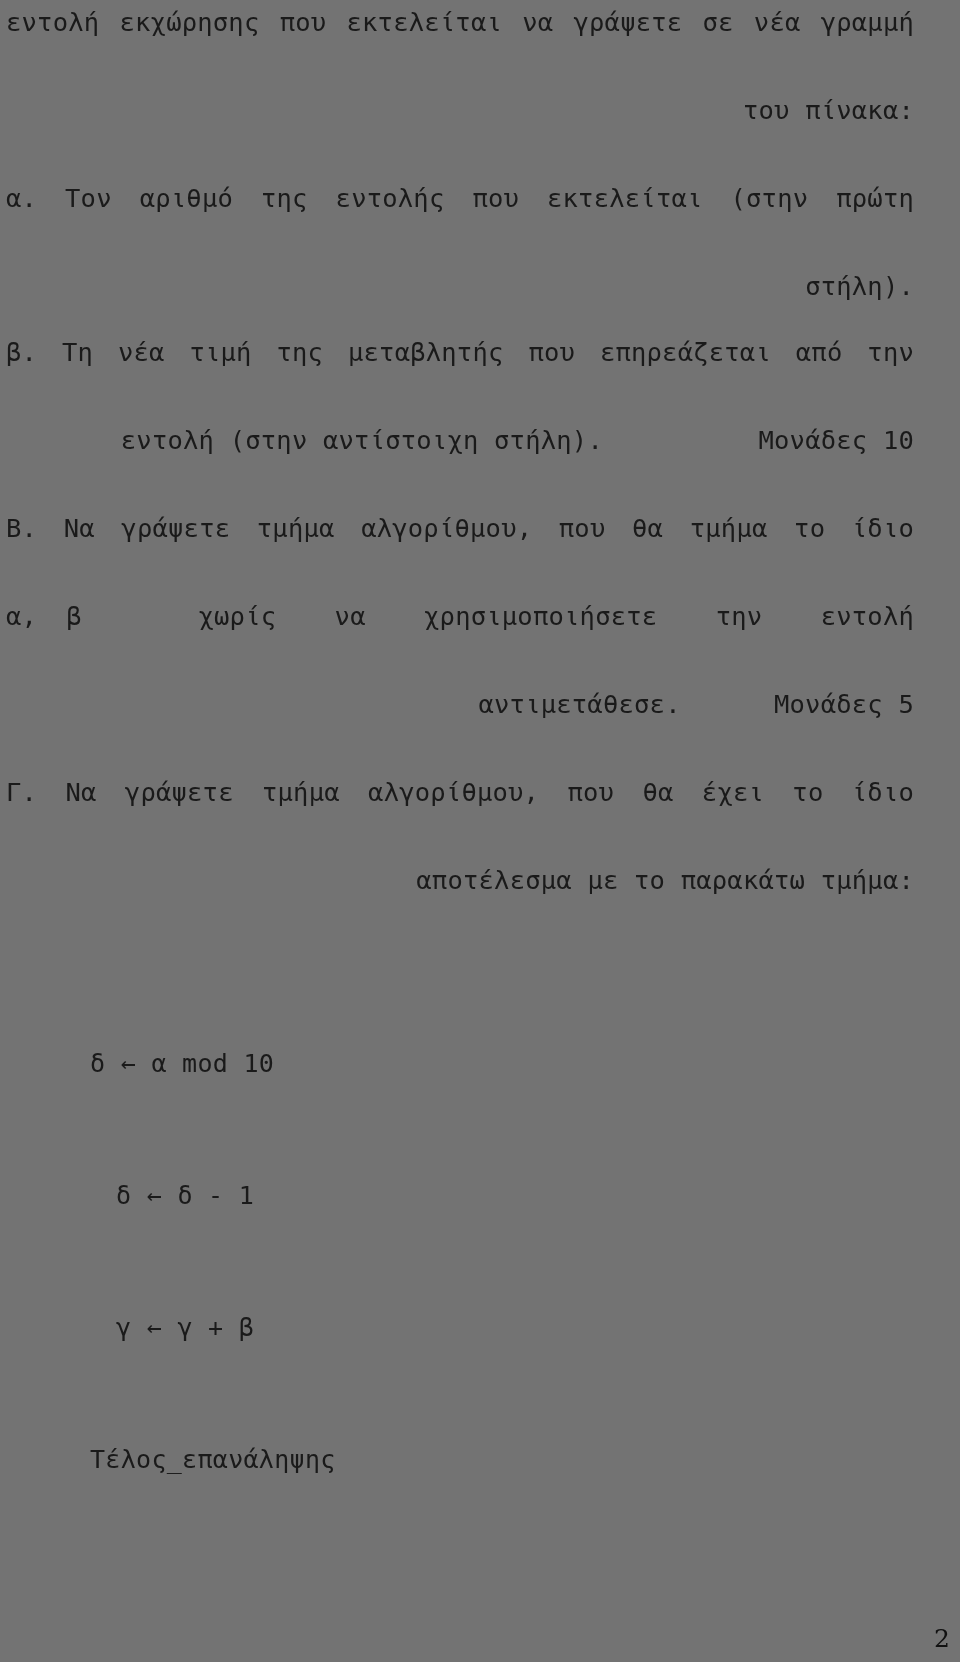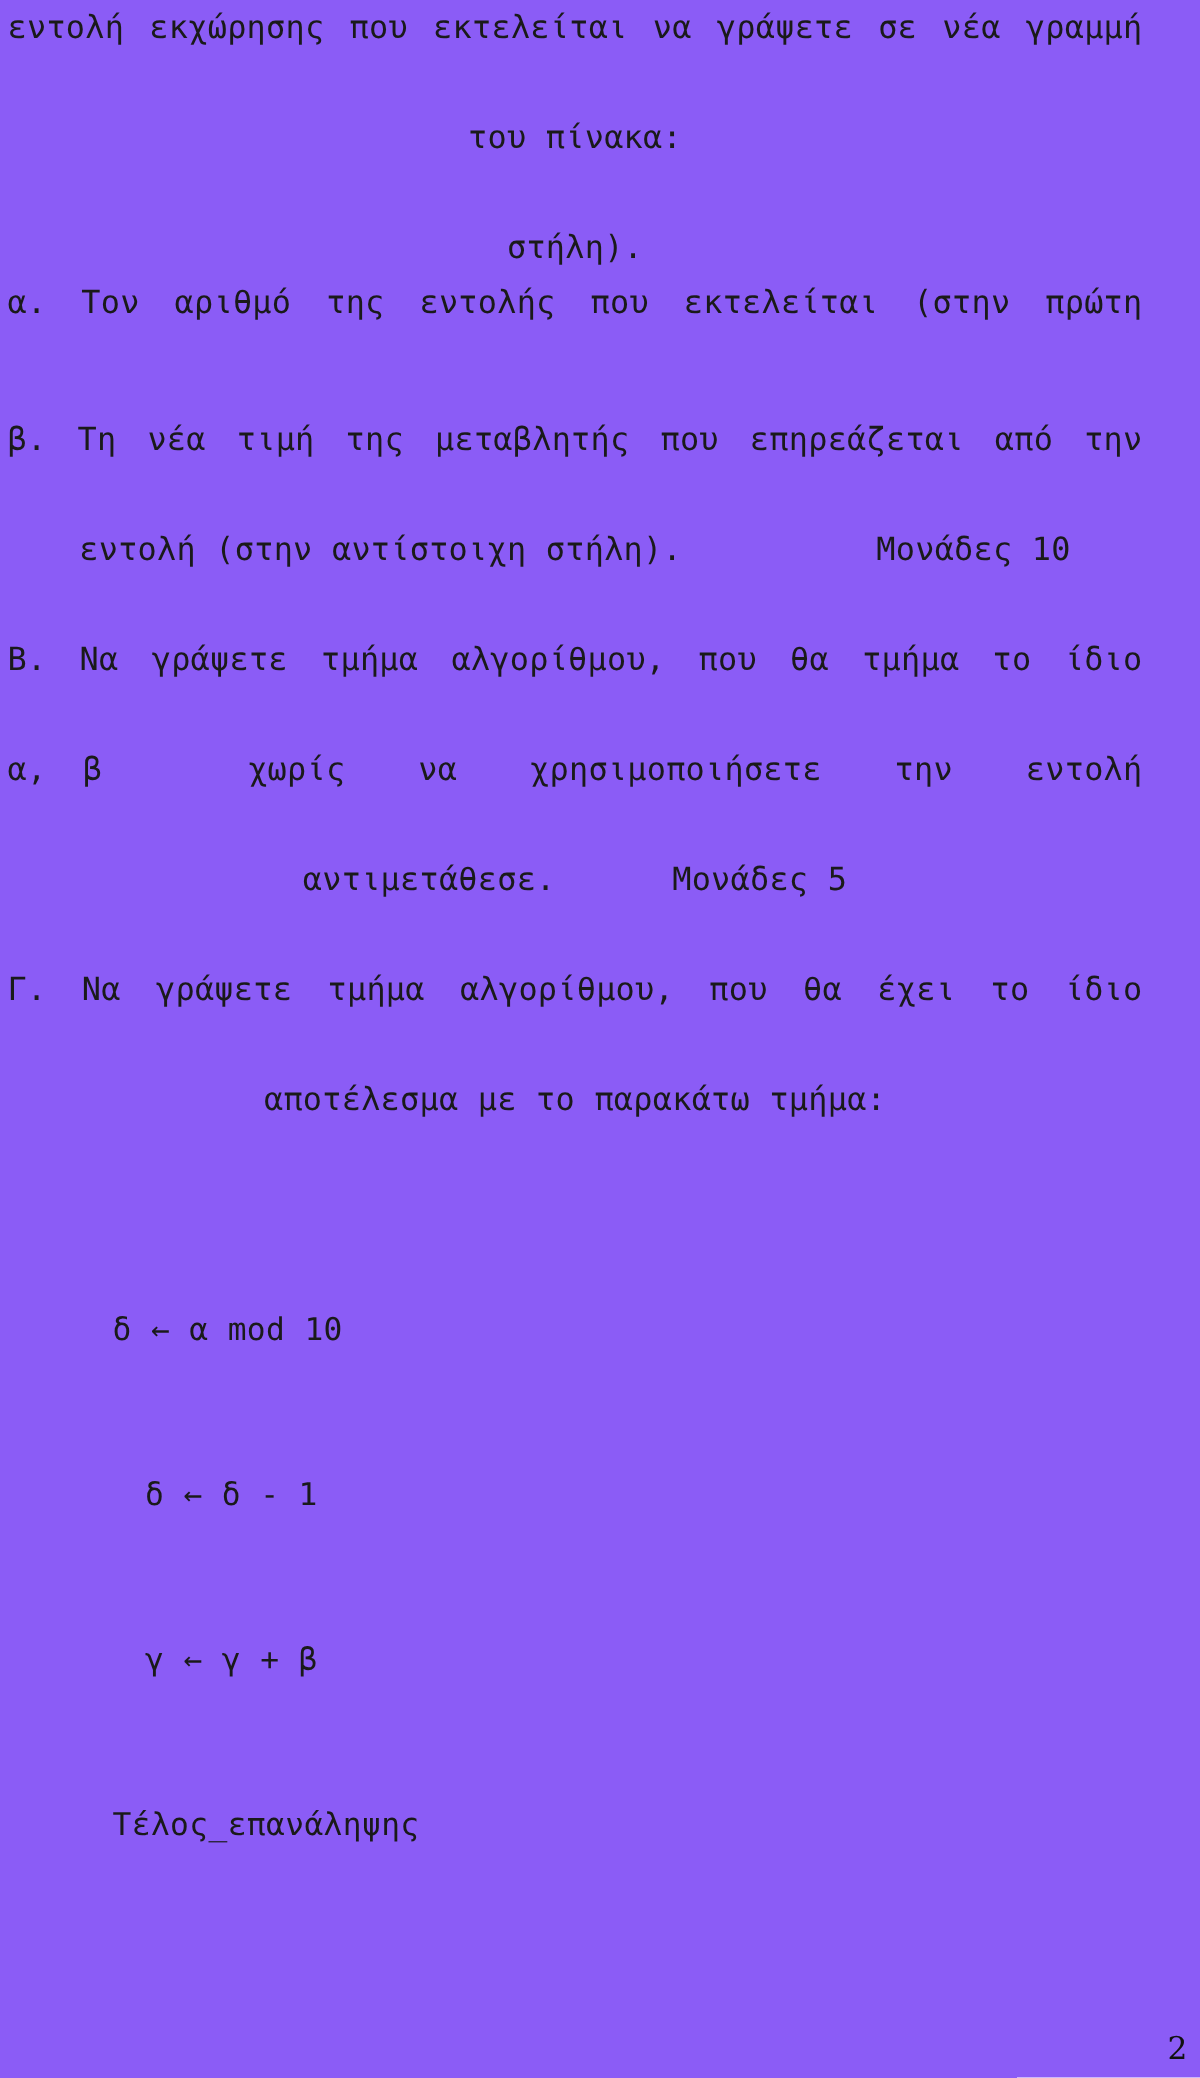--- a/index.html
+++ b/index.html
@@ -9,21 +9,21 @@
     background: #ffffff;
   }
   body {
     font-family: "DejaVu Sans Mono", "Liberation Mono", monospace;
     color: #1a1a1a;
   }
   .page {
     position: relative;
     width: 960px;
     height: 1662px;
-    background: #8b5cf6;
+    background: #737373;
     overflow: hidden;
     box-sizing: border-box;
   }
   .content {
     position: absolute;
     left: 6px;
     top: 0px;
     width: 908px;
   }
   
@@ -31,21 +31,21 @@
     font-size: 25.5px;
     line-height: 44px;
     text-align: justify;
     text-justify: inter-word;
     margin: 0;
     letter-spacing: 0.2px;
     word-spacing: 0px;
     white-space: pre-wrap;
   }
   .para.last-left {
-    text-align: center;
+    text-align: right;
   }
   
   .para.full-justify::after {
     content: "";
     display: inline-block;
     width: 100%;
   }
   .spacer-sm { height: 22px; }
   .spacer-md { height: 44px; }
   .spacer-lg { height: 52px; }
@@ -84,22 +84,22 @@
 
 <div class="page">
 
   <div class="content">
 
     <p class="para full-justify">εντολή εκχώρησης που εκτελείται να γράψετε σε νέα γραμμή</p>
     <p class="para last-left">του πίνακα:</p>
 
     <div class="spacer-md"></div>
 
+    <p class="para full-justify">α. Τον αριθμό της εντολής που εκτελείται (στην πρώτη</p>
     <p class="para last-left">στήλη).</p>
-    <p class="para full-justify">α. Τον αριθμό της εντολής που εκτελείται (στην πρώτη</p>
 
     <div class="spacer-sm"></div>
 
     <p class="para full-justify">β. Τη νέα τιμή της μεταβλητής που επηρεάζεται από την</p>
     <p class="para last-left"><span class="mono-val">εντολή (στην αντίστοιχη στήλη).</span><span class="gap-wide">          </span><span class="mono-val">Μονάδες 10</span></p>
 
     <div class="spacer-md"></div>
 
     <p class="para full-justify">Β. Να γράψετε τμήμα αλγορίθμου, που θα τμήμα το ίδιο</p>
     <p class="para full-justify">α, β    χωρίς  να  χρησιμοποιήσετε  την  εντολή</p>

